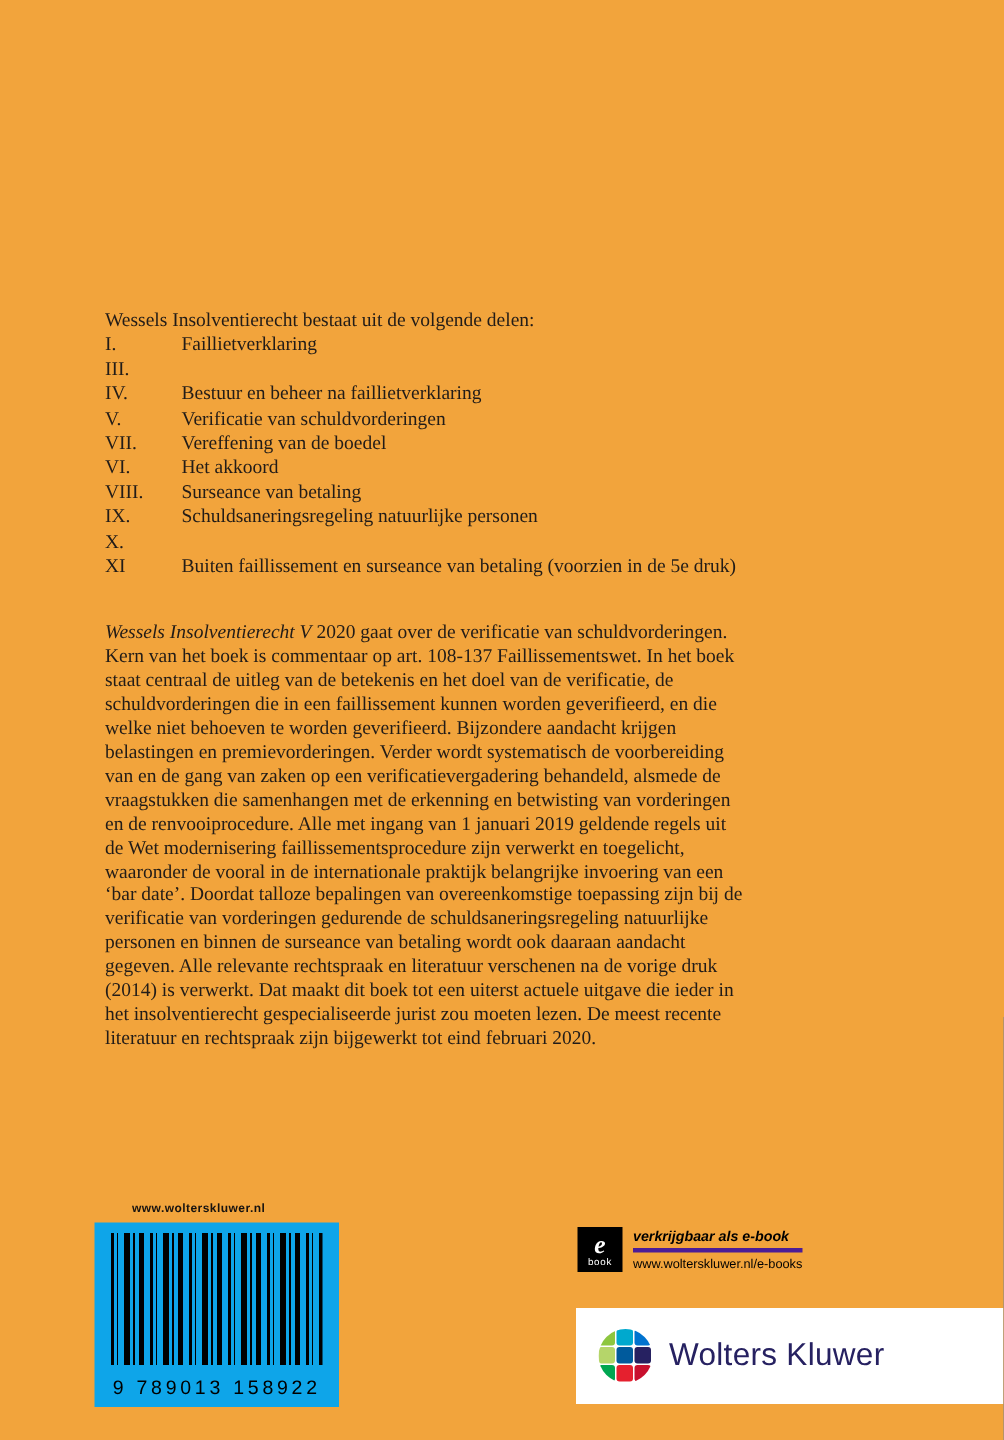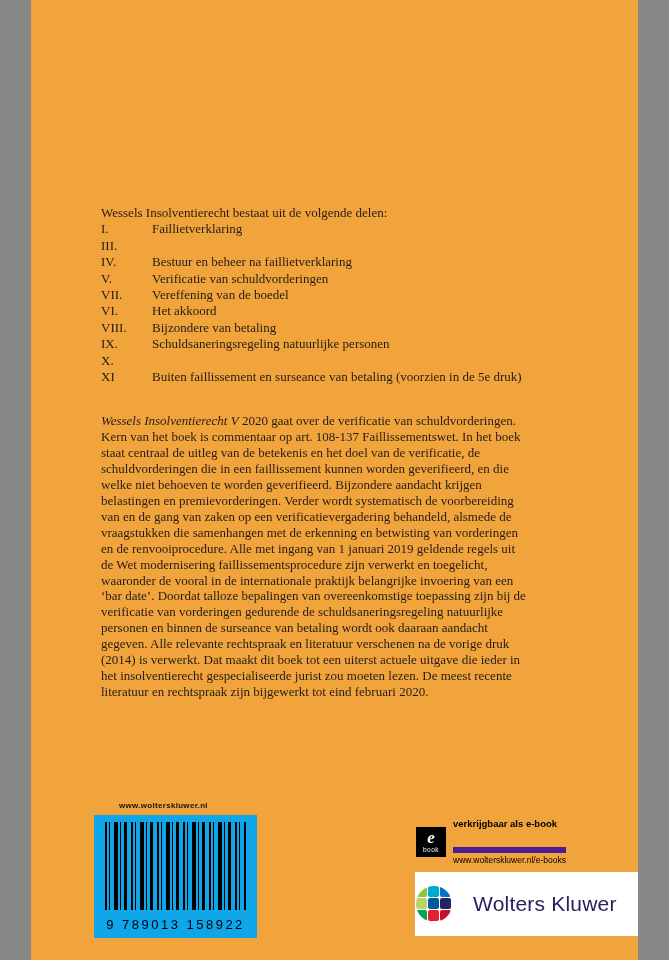--- a/index.html
+++ b/index.html
@@ -1,19 +1,19 @@
 <!DOCTYPE html>
 <html><head>
 <meta charset="utf-8">
 <style>
   * { margin:0; padding:0; box-sizing:border-box; }
   html,body { background:#888; }
   .page {
     position:relative;
-    width:607px; height:960px;
+    width:669px; height:960px;
     margin:0 auto;
     background:#F2A43C;
     font-family:"Liberation Serif", serif;
     color:#221C18;
     overflow:hidden;
   }
   .content {
     position:absolute;
     left:70px; top:205px;
     width:428px;
@@ -95,31 +95,31 @@
     font-family:"Liberation Sans", sans-serif;
     font-size:6.5px; letter-spacing:0.5px;
     margin-top:1px;
   }
   .ebook-text {
     font-family:"Liberation Sans", sans-serif;
     color:#000;
   }
   .ebook-text .l1 {
     font-size:9.5px; font-weight:bold;
-    border-bottom:6px solid #4c1d95;
-    padding-bottom:18px; margin-bottom:2px;
+    border-bottom:3px solid #4c1d95;
+    padding-bottom:2px; margin-bottom:2px;font-style:italic;
   }
   .ebook-text .l2 { font-size:8.5px; }
   .wk-box {
     position:absolute;
     left:384px; top:872px;
     width:285px; height:64px;
     background:#ffffff;
     display:flex; align-items:center;
-    padding-left:0; gap:20px;
+    padding-left:14px; gap:10px;
   }
   .wk-name {
     font-family:"Liberation Sans", sans-serif;
     font-size:21px;
     font-weight:500;
     color:#262161;
     letter-spacing:0.2px;
   }
 </style>
 </head>
@@ -149,21 +149,21 @@
       <li>
         <span class="numeral">VII.</span>
         <span class="title">Vereffening van de boedel</span>
       </li>
       <li>
         <span class="numeral">VI.</span>
         <span class="title">Het akkoord</span>
       </li>
       <li>
         <span class="numeral">VIII.</span>
-        <span class="title">Bijzondere van betaling</span>
+        <span class="title">Surseance van betaling</span>
       </li>
       <li>
         <span class="numeral">IX.</span>
         <span class="title">Schuldsaneringsregeling natuurlijke personen</span>
       </li>
       <li>
         <span class="numeral">X.</span>
       </li>
       <li>
         <span class="numeral">XI</span>

